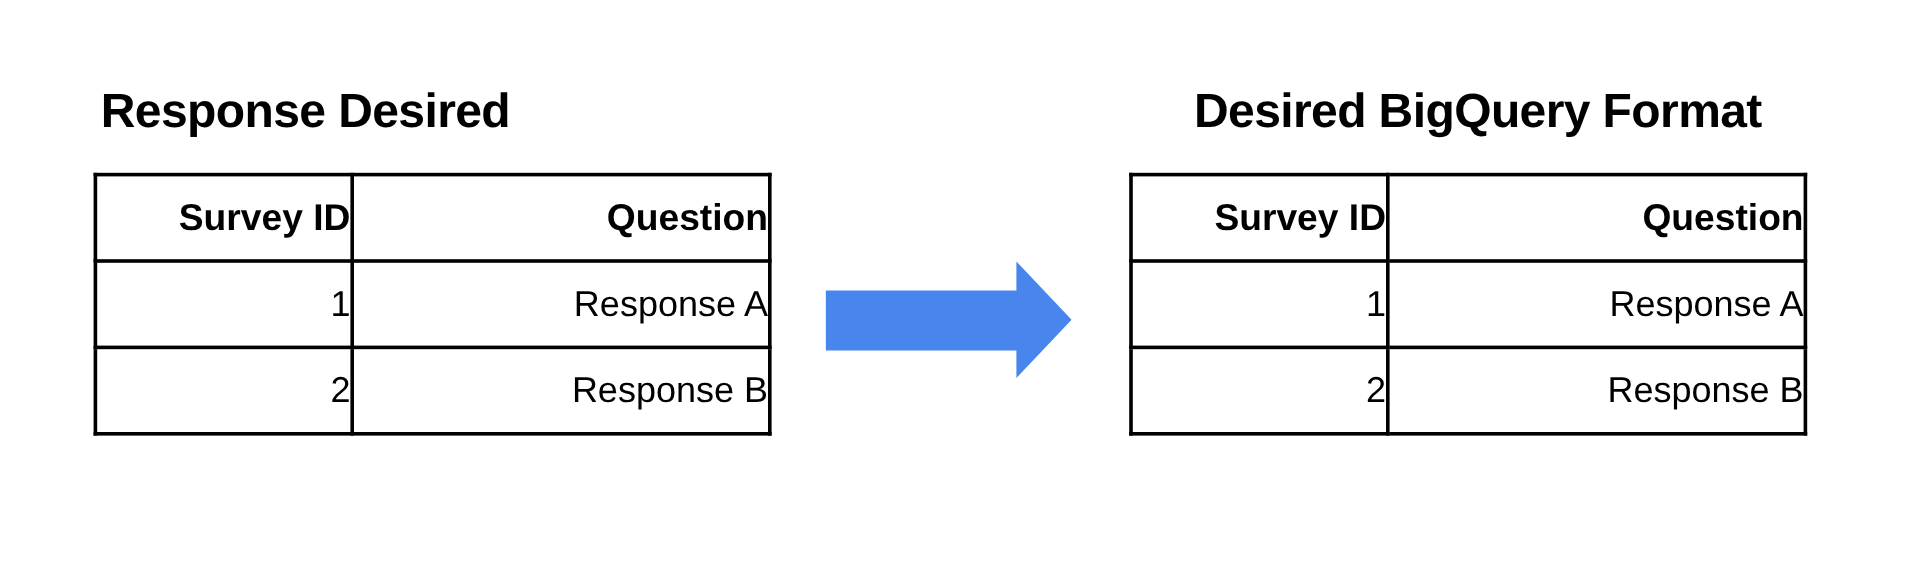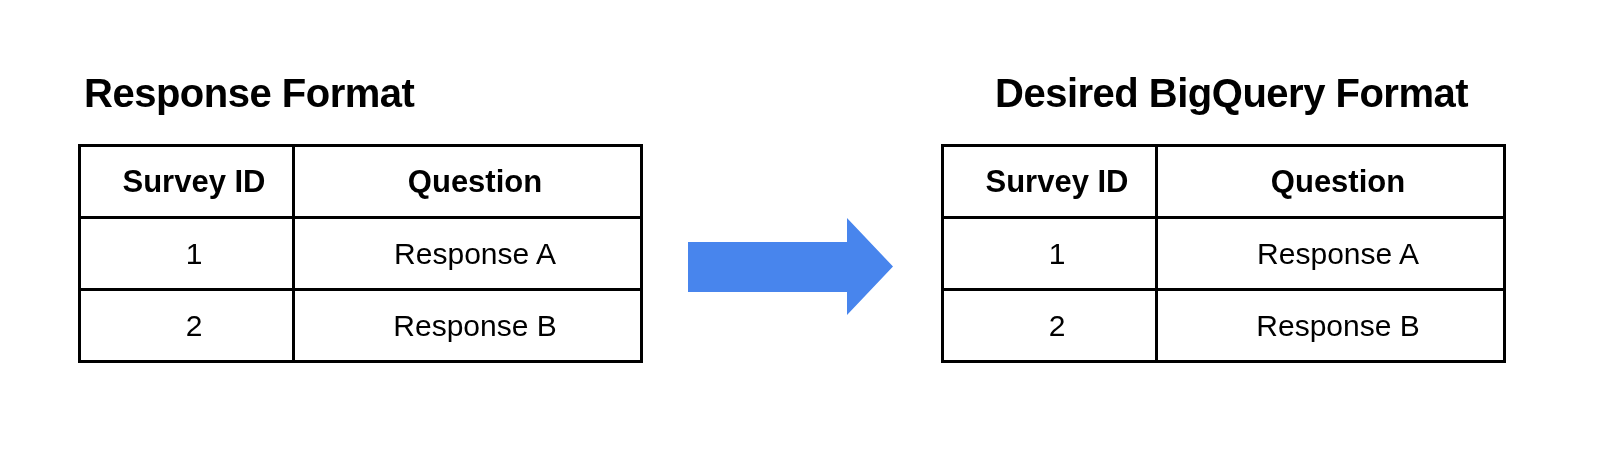--- a/index.html
+++ b/index.html
@@ -38,21 +38,21 @@
   }
   .table-left  { left: 78px;  top: 144px; }
   .table-right { left: 941px; top: 144px; }
 
   table.data-table th,
   table.data-table td {
     border: 3px solid #000000;
     box-sizing: border-box;
     height: 72px;
     padding: 0 0 0 15px;
-    text-align: center;
+    text-align: right;
     vertical-align: middle;
     white-space: nowrap;
     overflow: hidden;
   }
   table.data-table col.col-id { width: 214px; }
   table.data-table th {
     font-size: 31px;
     font-weight: 700;
   }
   table.data-table td {
@@ -67,21 +67,21 @@
     width: 205px;
     height: 97px;
     display: block;
   }
 </style>
 </head>
 <body>
 
 <div class="canvas">
 
-  <h2 class="panel-title title-left">Response Format</h2>
+  <h2 class="panel-title title-left">Response Desired</h2>
 
   <table class="data-table table-left">
     <colgroup>
       <col class="col-id">
       <col>
     </colgroup>
     <thead>
       <tr>
         <th>Survey ID</th>
         <th>Question</th>

